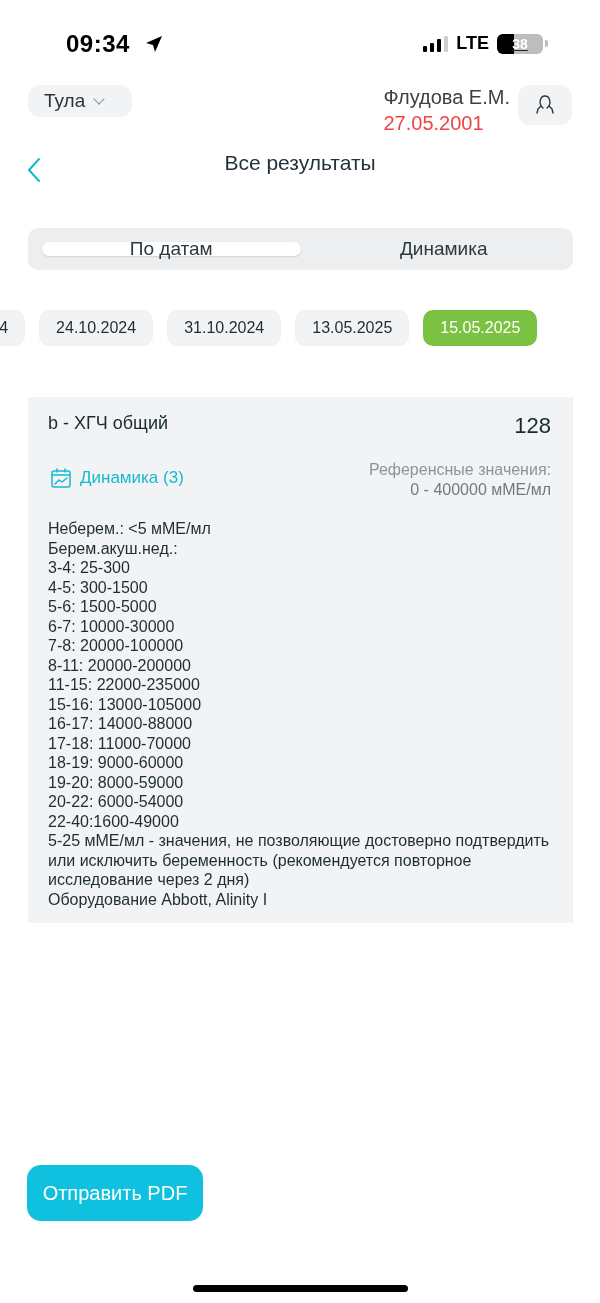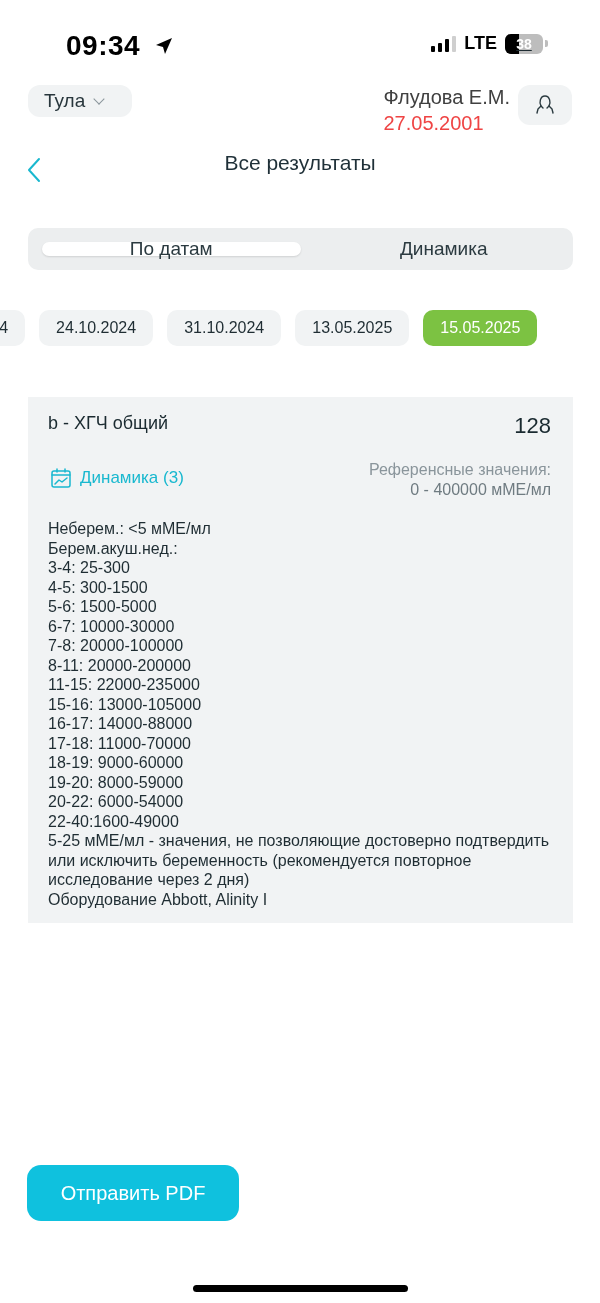--- a/index.html
+++ b/index.html
@@ -1,26 +1,26 @@
 <!DOCTYPE html>
 <html><head>
 <meta charset="utf-8">
 <style>
   * { box-sizing: border-box; margin: 0; padding: 0; }
   html, body { width: 600px; height: 1303px; background: #ffffff; overflow: hidden; }
   body { font-family: "Liberation Sans", "DejaVu Sans", sans-serif; color: #1f2d33; position: relative; }
 
   .status-bar { position: absolute; top: 0; left: 0; width: 600px; height: 80px; }
-  .status-time { position: absolute; left: 66px; top: 30px; font-size: 28px; font-weight: bold; color: #000; letter-spacing: 0.5px; display: flex; align-items: center; gap: 15px; }
+  .status-time { position: absolute; left: 66px; top: 30px; font-size: 24px; font-weight: bold; color: #000; letter-spacing: 0.5px; display: flex; align-items: center; gap: 15px; }
   .status-right { position: absolute; right: 52px; top: 33px; display: flex; align-items: center; gap: 8px; }
   .signal { display: flex; align-items: flex-end; gap: 3px; height: 16px; }
   .signal span { width: 4px; background: #000; border-radius: 1px; }
   .signal span.dim { background: #cfcfcf; }
   .lte { font-size: 18px; font-weight: bold; color: #000; }
-  .battery { position: relative; width: 38px; height: 20px; border-radius: 6px; background: #bdbdbd; overflow: hidden; display: flex; align-items: center; justify-content: center; text-decoration: underline; }
+  .battery { position: relative; width: 46px; height: 20px; border-radius: 6px; background: #bdbdbd; overflow: hidden; display: flex; align-items: center; justify-content: center; text-decoration: underline; }
   .battery .fill { position: absolute; left: 0; top: 0; bottom: 0; width: 38%; background: #000; }
   .battery .pct { position: relative; font-size: 14px; font-weight: bold; color: #fff; }
   .battery-tip { width: 3px; height: 7px; background: #bdbdbd; border-radius: 0 2px 2px 0; margin-left: -6px; }
 
   .city-select { position: absolute; left: 28px; top: 85px; width: 104px; height: 32px; background: #f1f3f4; border-radius: 12px; display: flex; align-items: center; padding-left: 16px; gap: 10px; font-size: 19px; color: #28363c; }
   .chev { width: 8px; height: 8px; border-right: 1.4px solid #8a959b; border-bottom: 1.4px solid #8a959b; transform: rotate(45deg); margin-top: -5px; }
 
   .user-block { position: absolute; right: 90px; top: 86px; text-align: left; }
   .user-name { font-size: 20px; color: #404040; }
   .user-dob { font-size: 20px; color: #ef4444; margin-top: 3px; }
@@ -39,21 +39,21 @@
   .date-chip.active { background: #7cc242; color: #ffffff; }
 
   .card { position: absolute; left: 28px; top: 397px; width: 545px; height: 526px; background: #f1f3f4; }
   .test-name { position: absolute; left: 20px; top: 16px; font-size: 18px; color: #1a2a30; }
   .test-value { position: absolute; right: 22px; top: 16px; font-size: 22px; color: #1a2a30; }
   .dyn-link { position: absolute; left: 22px; top: 70px; display: flex; align-items: center; gap: 8px; font-size: 17px; color: #19b8cf; }
   .ref { position: absolute; right: 22px; top: 63px; text-align: right; font-size: 16px; color: #8a959b; line-height: 20px; }
   .ref .val { color: #6f7b81; }
   .notes { position: absolute; left: 20px; top: 122px; right: 20px; font-size: 16px; line-height: 19.5px; color: #1f2d33; white-space: pre-line; }
 
-  .pdf-button { position: absolute; left: 27px; top: 1165px; width: 212px; height: 56px; background: #0fc1de; border-radius: 14px; color: #ffffff; font-size: 20px; display: flex; align-items: center; justify-content: center; border: none; }
+  .pdf-button { position: absolute; left: 27px; top: 1165px; width: 176px; height: 56px; background: #0fc1de; border-radius: 14px; color: #ffffff; font-size: 20px; display: flex; align-items: center; justify-content: center; border: none; }
   .home-indicator { position: absolute; left: 193px; top: 1285px; width: 215px; height: 7px; background: #000; border-radius: 4px; }
 </style>
 </head>
 <body>
 
 <div class="status-bar">
   <div class="status-time">
     <span>09:34</span>
     <svg width="18" height="18" viewBox="0 0 18 18">
         <path d="M17 1 L1 8 L8 10 L10 17 Z" fill="#000"></path>

